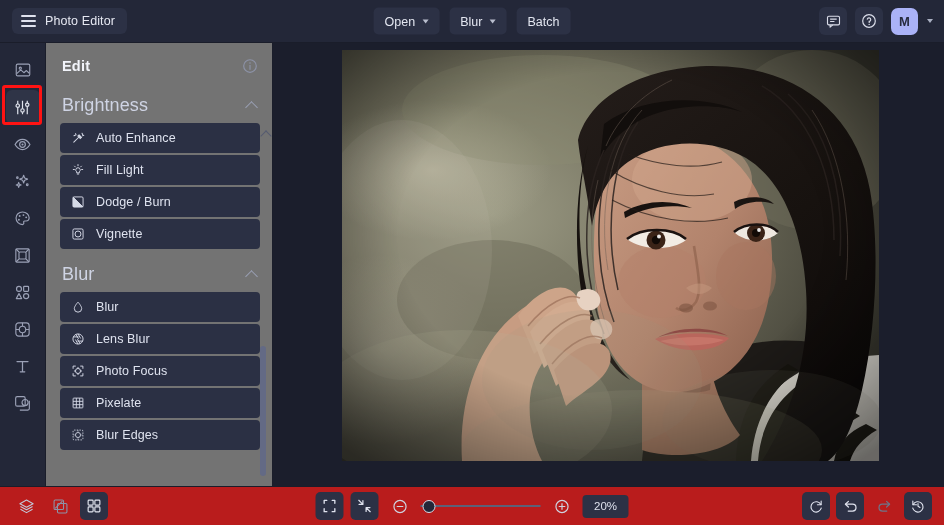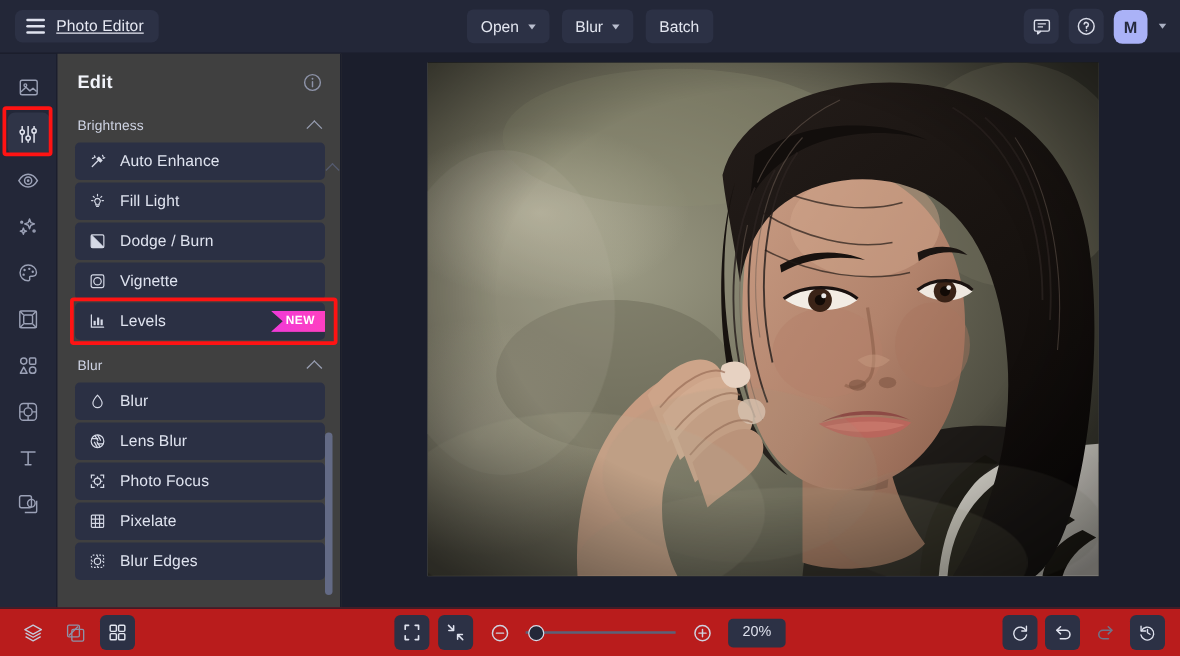--- a/index.html
+++ b/index.html
@@ -19,21 +19,21 @@
     display: flex; align-items: center;
     position: relative;
     border-bottom: 1px solid #1a1d2a;
   }
   .brand {
     display: flex; align-items: center; gap: 9px;
     margin-left: 12px; padding: 6px 12px 6px 9px;
     background: #2c3145; border-radius: 6px;
     cursor: pointer;
   }
-  .brand-label { color: #e6e8f2; font-size: 12.5px; letter-spacing: .1px; text-decoration: underline; }
+  .brand-label { color: #e6e8f2; font-size: 12.5px; letter-spacing: .1px; }
   .hamburger { width: 15px; height: 12px; display: flex; flex-direction: column; justify-content: space-between; }
   .hamburger i { display: block; height: 1.6px; background: #dfe2ee; border-radius: 1px; }
 
   .center-actions {
     position: absolute; left: 50%; top: 50%; transform: translate(-50%,-50%);
     display: flex; align-items: center; gap: 10px;
   }
   .tbtn {
     display: flex; align-items: center; gap: 7px;
     height: 27px; padding: 0 11px;
@@ -87,37 +87,37 @@
   .rail-hl {
     position: absolute; left: 2px; top: 85px;
     width: 40px; height: 40px;
     border: 3px solid #ff1313; border-radius: 3px;
     pointer-events: none;
   }
 
   
   .panel {
     width: 227px; min-width: 227px;
-    background: #404040;
+    background: #737373;
     display: flex; flex-direction: column;
     position: relative; border-right: 1px solid #1a1d2a;
   }
   .panel-head {
     height: 46px; min-height: 46px;
     display: flex; align-items: center; justify-content: space-between;
     padding: 0 14px 0 16px;
   }
   .panel-title { color: #f2f4fa; font-size: 14.5px; font-weight: bold; letter-spacing: .2px; }
   .panel-scroll { flex: 1; overflow: hidden; padding: 0 12px 0 14px; position: relative; }
 
   .section-head {
     display: flex; align-items: center; justify-content: space-between;
     padding: 6px 4px 7px 2px; cursor: pointer;
   }
-  .section-title { color: #cfd4e4; font-size: 11px; letter-spacing: .1px; }
+  .section-title { color: #cfd4e4; font-size: 18px; letter-spacing: .1px; }
   .chev-up {
     width: 9px; height: 9px;
     border-left: 1.5px solid #9aa0b4; border-top: 1.5px solid #9aa0b4;
     transform: rotate(45deg); margin-bottom: -3px;
   }
 
   .item {
     display: flex; align-items: center; gap: 11px;
     height: 30px; margin-bottom: 2px;
     padding: 0 10px; border-radius: 4px;
@@ -402,33 +402,20 @@
           <span class="item-icon">
             <svg width="14" height="14" viewBox="0 0 16 16" fill="none" stroke="#d5d9e6" stroke-width="1.1">
               <rect x="2.2" y="2.2" width="11.6" height="11.6" rx="1.6"></rect>
               <circle cx="8" cy="8" r="3.4"></circle>
             </svg>
           </span>
           <span class="item-label">Vignette</span>
         </div>
 
 
-        <div class="item">
-          <span class="item-icon">
-            <svg width="14" height="14" viewBox="0 0 16 16" fill="none" stroke="#d5d9e6" stroke-width="1.1">
-              <path d="M2.4 2.2 V13.4 H13.6" stroke-linecap="round"></path>
-              <rect x="4.4" y="7.6" width="2" height="4" fill="#d5d9e6" stroke="none"></rect>
-              <rect x="7.6" y="4.6" width="2" height="7" fill="#d5d9e6" stroke="none"></rect>
-              <rect x="10.8" y="6.4" width="2" height="5.2" fill="#d5d9e6" stroke="none"></rect>
-            </svg>
-          </span>
-          <span class="item-label">Levels</span>
-          <span class="badge-new">NEW</span>
-          <span class="item-hl"></span>
-        </div>
 
         <div class="section-head" style="margin-top:9px;">
           <span class="section-title">Blur</span>
           <span class="chev-up"></span>
         </div>
 
         <div class="item">
           <span class="item-icon">
             <svg width="14" height="14" viewBox="0 0 16 16" fill="none" stroke="#d5d9e6" stroke-width="1.1">
               <path d="M8 2.4 C8 2.4 12.2 7 12.2 9.7 A4.2 4.2 0 0 1 3.8 9.7 C3.8 7 8 2.4 8 2.4 Z" stroke-linejoin="round"></path>

